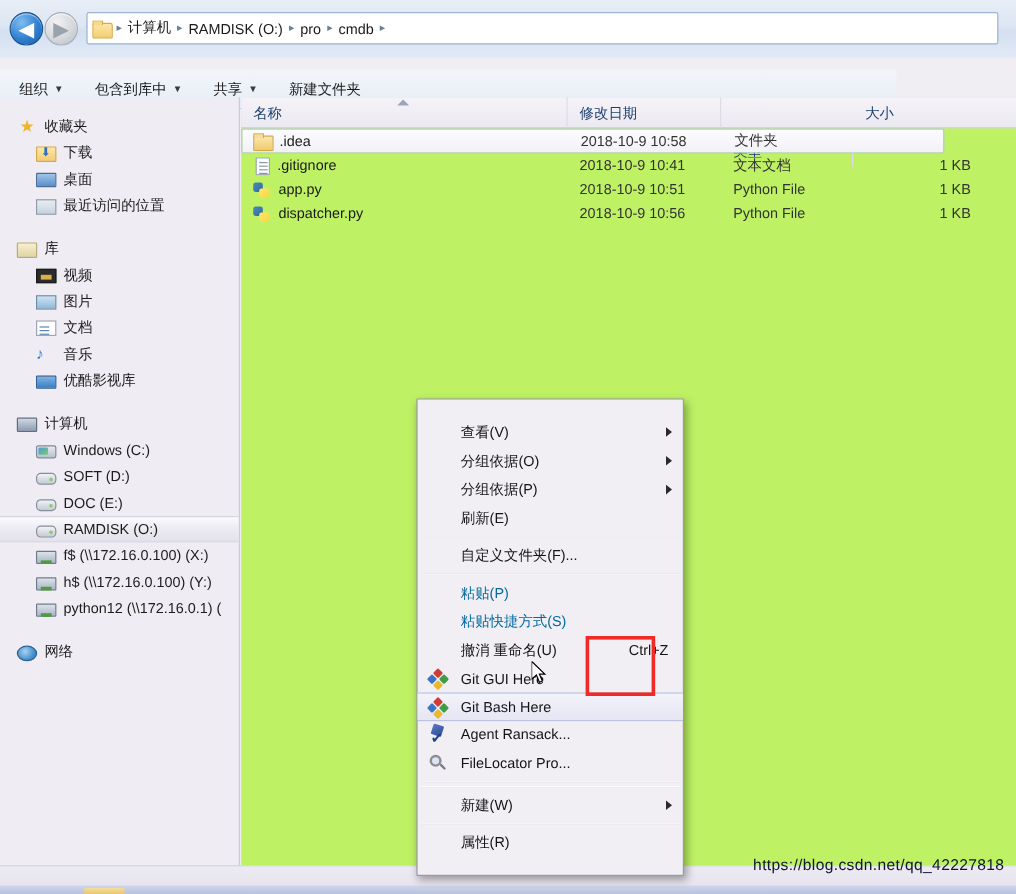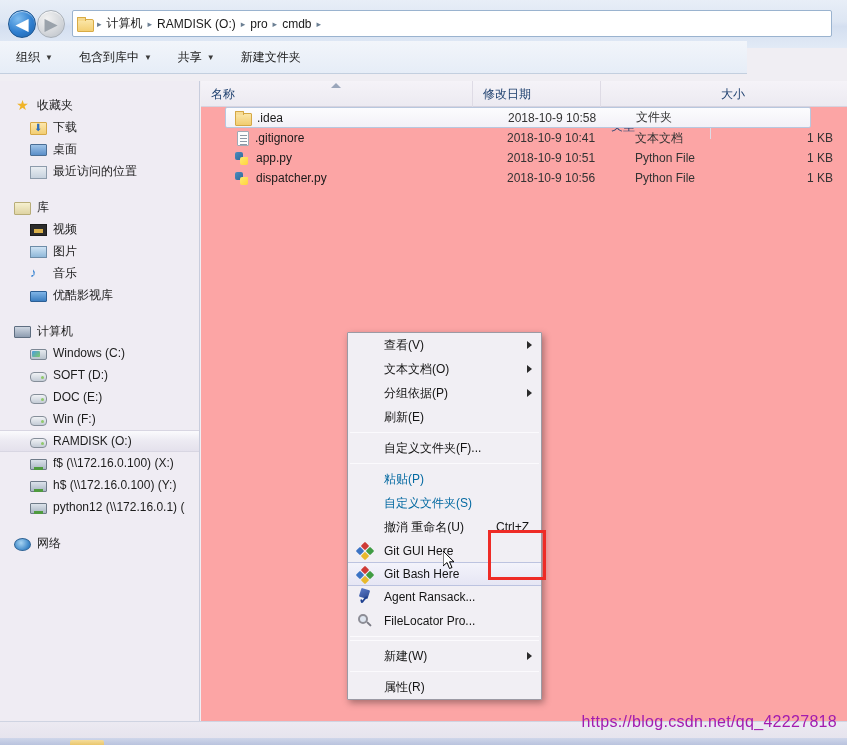--- a/index.html
+++ b/index.html
@@ -69,21 +69,21 @@
   }
   .crumb {
     font-size: 12px; color: #1a1a1a; padding: 0 3px; white-space: nowrap;
   }
   .crumb-sep {
     color: #6b7f93; font-size: 9px; padding: 0 2px; user-select: none;
   }
 
   
   .cmdbar {
-    position: absolute; left: 0; top: 41px; width: 747px; height: 33px;
+    position: absolute; left: 0; top: 58px; width: 747px; height: 33px;
     background: linear-gradient(to bottom, #f2f5fa 0%, #e6edf7 100%);
     border-bottom: 1px solid #c3cfdf;
     display: flex; 
   }
   .cmditem {
     font-size: 12px; color: #1a1a1a; padding: 4px 10px; margin-left: 6px;
     white-space: nowrap; display: flex; align-items: center; gap: 5px;
   }
   .cmditem .caret { font-size: 8px; color: #3a3a3a; }
 
@@ -190,21 +190,21 @@
     background: #4f9b3f;
   }
   .ic-network {
     background: radial-gradient(circle at 40% 35%, #a7d4f2 0%, #3d87c8 70%);
     border: 1px solid #2c6294; height: 13px; margin-top: 2px; border-radius: 50%;
   }
 
   
   .listpane {
     position: absolute; left: 201px; top: 0; width: 646px; height: 640px;
-    background: #fca5a5;
+    background: #bef264;
   }
   .colhead {
     position: absolute; left: 0; top: 0; width: 646px; height: 26px;
     background: linear-gradient(to bottom, #f5f3f8 0%, #eceaf1 100%);
     border-bottom: 1px solid #d6d3df;
     display: flex;
   }
   .col {
     position: relative; height: 26px; display: flex; align-items: center;
     padding-left: 10px; font-size: 12px; color: #1d3f6e;
@@ -213,21 +213,21 @@
   .col.c-name { width: 272px; }
   .col.c-date { width: 128px; }
   .col.c-type { width: 110px; margin-top: 32px; }
   .col.c-size { width: 120px; border-right: none; }
   .sortarrow {
     position: absolute; left: 130px; top: 2px;
     width: 0; height: 0;
     border-left: 5px solid transparent; border-right: 5px solid transparent;
     border-bottom: 5px solid #9aa6bb;
   }
-  .rows { position: absolute; left: 0; top: 26px; width: 646px; padding-left: 24px; }
+  .rows { position: absolute; left: 0; top: 26px; width: 646px; }
   .filerow {
     height: 20px; display: flex; align-items: center;
     font-size: 12px; color: #1a1a1a;
   }
   .filerow.sel {
     background: linear-gradient(to bottom, #fcfcfe 0%, #f2f1f7 100%);
     border: 1px solid #b8c7de;
     border-radius: 2px;
     height: 21px;
     width: 586px;
@@ -272,41 +272,41 @@
   }
 
   
   .statusbar {
     position: absolute; left: 0; top: 721px; width: 847px; height: 24px;
     background: linear-gradient(to bottom, #eceaf2 0%, #e4e1ec 100%);
     border-top: 1px solid #cfd4e2;
   }
   .watermark {
     position: absolute; right: 10px; top: 713px;
-    font-size: 16px; color: #a21caf; letter-spacing: .3px;
+    font-size: 13px; color: #0f172a; letter-spacing: .3px;
     user-select: none;
   }
   .taskbar-peek {
     position: absolute; left: 0; top: 738px; width: 847px; height: 7px;
     background: linear-gradient(to bottom, #cfd6ea 0%, #b9c3de 100%);
   }
   .taskbar-peek::after {
     content: ""; position: absolute; left: 70px; top: 2px; width: 34px; height: 6px;
     background: linear-gradient(to bottom, #f5dd9b, #e7c263);
     border-radius: 2px 2px 0 0;
   }
 
   
   .ctxmenu {
-    position: absolute; left: 347px; top: 332px; width: 195px;
+    position: absolute; left: 347px; top: 332px; width: 223px;
     background: #f1eff4;
     border: 1px solid #9c9aa4;
     border-radius: 1px;
     box-shadow: 2px 3px 7px rgba(0,0,0,.34);
-    padding: 0 0;
+    padding: 15px 0;
     z-index: 40;
     text-align: right;
   }
   .ctxrow {
     height: 24px; display: flex; align-items: center;
     font-size: 12px; color: #141414; position: relative;
     padding-left: 36px; padding-right: 10px;
   }
   .ctxrow.disabled { color: #0369a1; }
   .ctxrow.hl {
@@ -444,20 +444,24 @@
       </div>
       <div class="navrow lvl1">
         <span class="nicon ic-video"></span>
         <span>视频</span>
       </div>
       <div class="navrow lvl1">
         <span class="nicon ic-pic"></span>
         <span>图片</span>
       </div>
       <div class="navrow lvl1">
+        <span class="nicon ic-doc"></span>
+        <span>文档</span>
+      </div>
+      <div class="navrow lvl1">
         <span class="nicon ic-music">♪</span>
         <span>音乐</span>
       </div>
       <div class="navrow lvl1">
         <span class="nicon ic-youku"></span>
         <span>优酷影视库</span>
       </div>
 
       <div class="navgap"></div>
 
@@ -469,24 +473,20 @@
         <span class="nicon ic-hddwin"></span>
         <span>Windows (C:)</span>
       </div>
       <div class="navrow lvl1">
         <span class="nicon ic-hdd"></span>
         <span>SOFT (D:)</span>
       </div>
       <div class="navrow lvl1">
         <span class="nicon ic-hdd"></span>
         <span>DOC (E:)</span>
-      </div>
-      <div class="navrow lvl1">
-        <span class="nicon ic-hdd"></span>
-        <span>Win (F:)</span>
       </div>
       <div class="navrow lvl1 sel">
         <span class="nicon ic-hdd"></span>
         <span>RAMDISK (O:)</span>
       </div>
       <div class="navrow lvl1">
         <span class="nicon ic-netdrive"></span>
         <span>f$ (\\172.16.0.100) (X:)</span>
       </div>
       <div class="navrow lvl1">
@@ -570,21 +570,21 @@
     </div>
   </div>
 
   <div class="ctxmenu">
 
     <div class="ctxrow">
       <span>查看(V)</span>
       <span class="ctxarrow"></span>
     </div>
     <div class="ctxrow">
-      <span>文本文档(O)</span>
+      <span>分组依据(O)</span>
       <span class="ctxarrow"></span>
     </div>
     <div class="ctxrow">
       <span>分组依据(P)</span>
       <span class="ctxarrow"></span>
     </div>
     <div class="ctxrow">
       <span>刷新(E)</span>
     </div>
 
@@ -593,21 +593,21 @@
     <div class="ctxrow">
       <span>自定义文件夹(F)...</span>
     </div>
 
     <div class="ctxsep"></div>
 
     <div class="ctxrow disabled">
       <span>粘贴(P)</span>
     </div>
     <div class="ctxrow disabled">
-      <span>自定义文件夹(S)</span>
+      <span>粘贴快捷方式(S)</span>
     </div>
     <div class="ctxrow">
       <span>撤消 重命名(U)</span>
       <span class="ctxshortcut">Ctrl+Z</span>
     </div>
 
     <div class="ctxrow">
       <span class="ctxicon">
         <i class="gi a"></i>
           <i class="gi b"></i>

